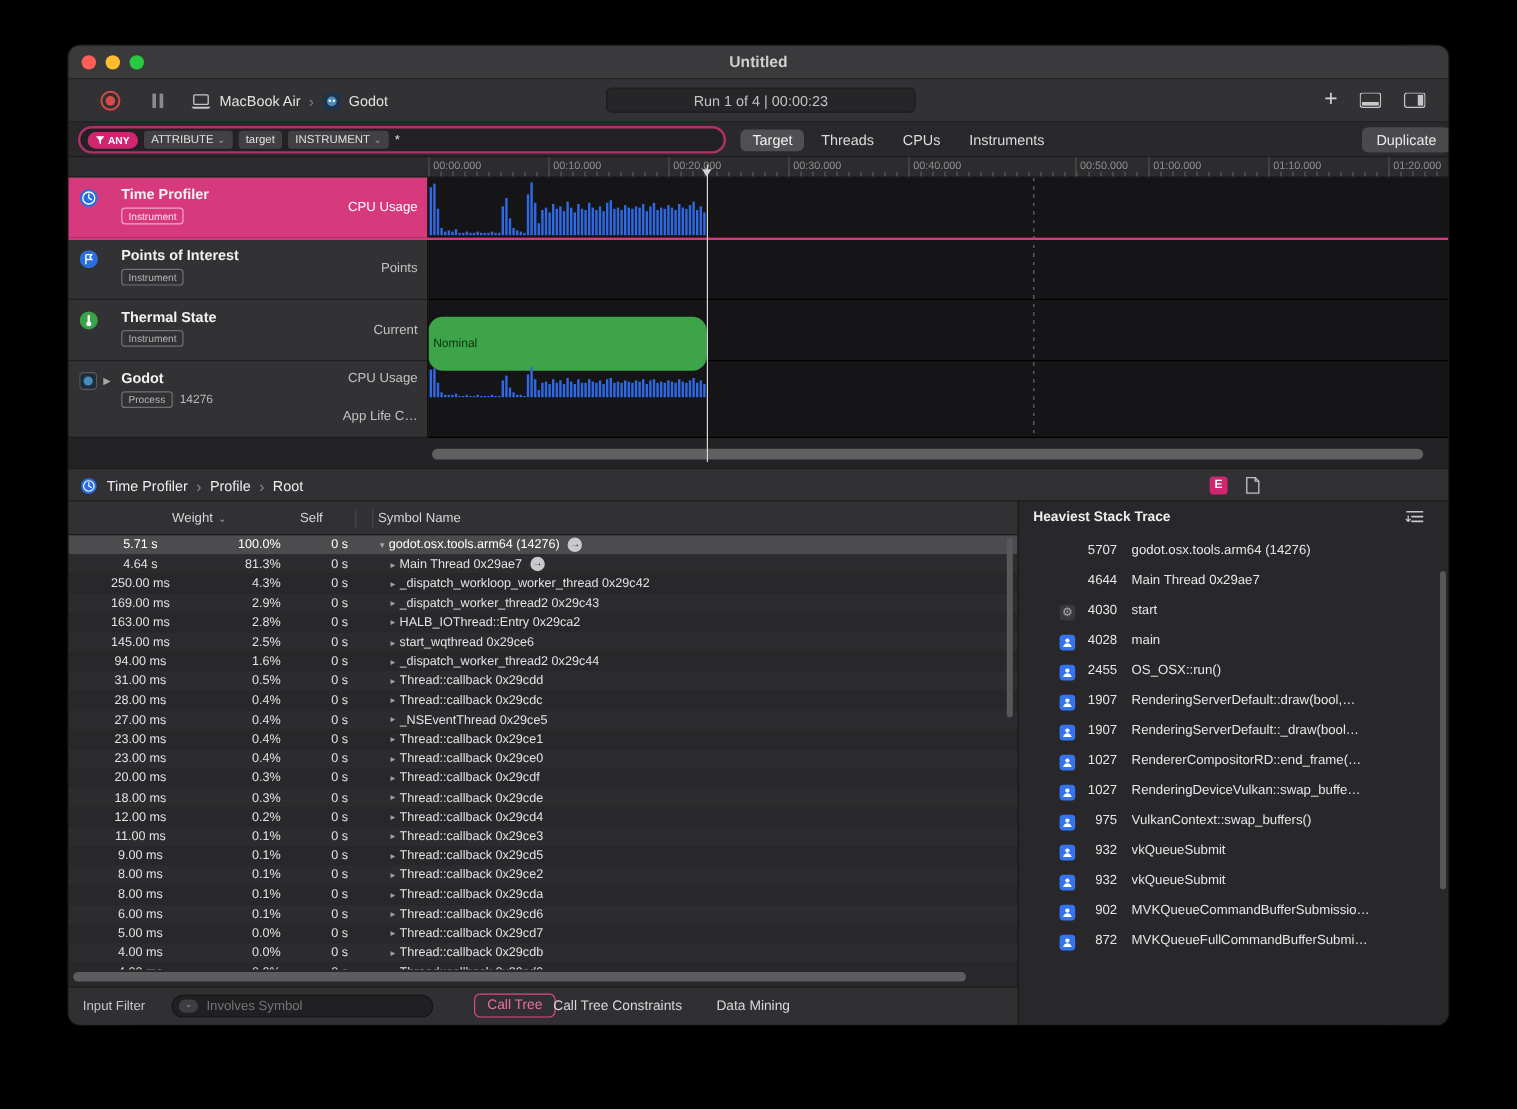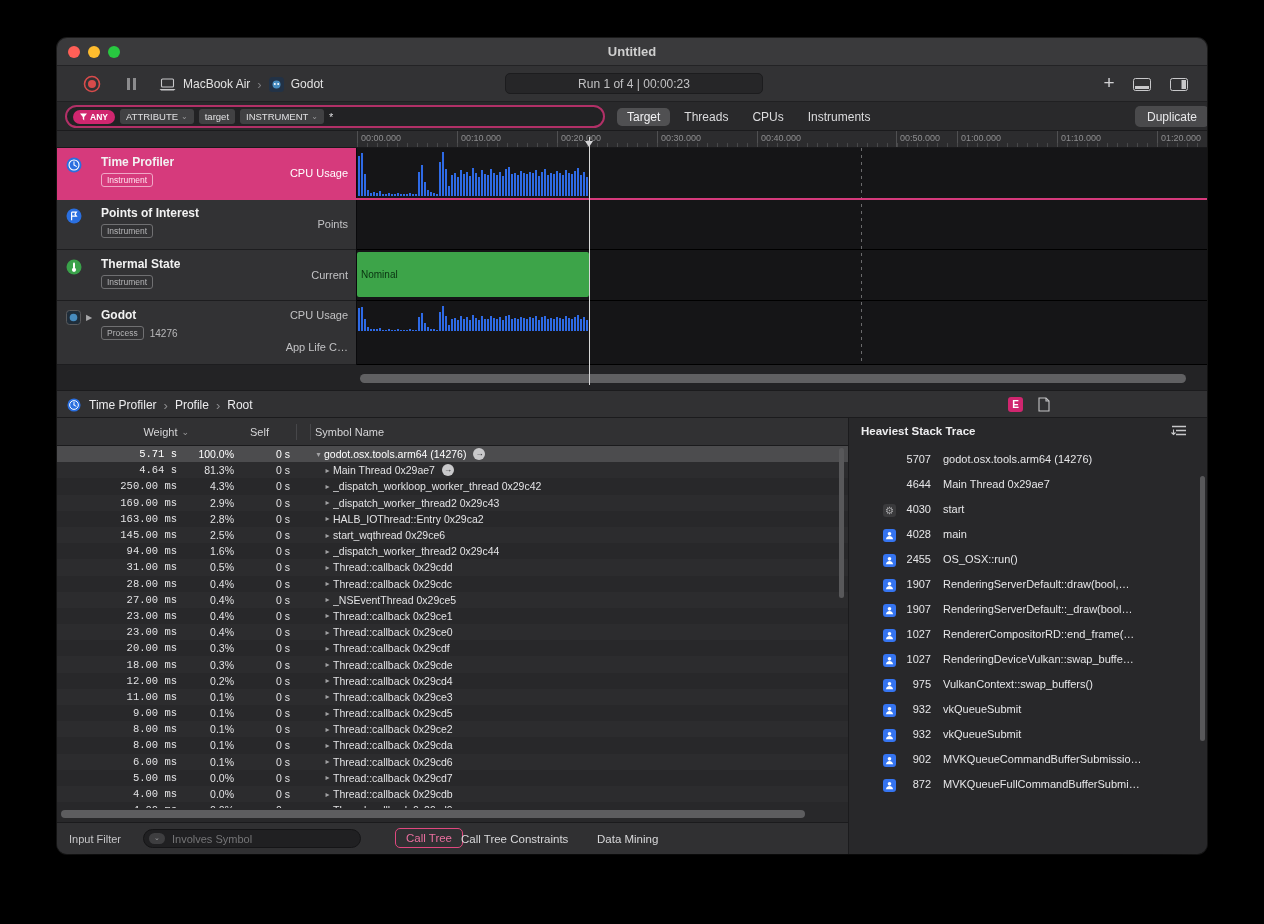--- a/index.html
+++ b/index.html
@@ -70,21 +70,21 @@
   .pid { font-size:10px; color:#b8b8ba; }
   .t-lane { position:absolute; right:8px; font-size:11px; color:#c2c2c4; white-space:nowrap; }
   .track-head.selected .t-lane { color:#ffffff; }
   .track-plot { position:absolute; left:0; width:100%; border-bottom:1px solid #000; }
   .cpu-bars { position:absolute; left:1px; display:flex; align-items:flex-end; }
   .cpu-bars .bar { width:2px; margin-right:1px; background:var(--cpu-blue,#2e6ae6); flex:none; }
   .lane-cpu-big { bottom:2px; height:46px; }
   .lane-cpu-small { top:4px; height:26px; }
   .state-lane { position:absolute; left:0; top:2px; bottom:3px; right:0; }
   .life-lane { position:absolute; left:0; top:36px; height:21px; right:0; }
-  .seg-ph { position:absolute; top:0; height:100%; border-radius:2px; font-size:9px; color:#07230b;
+  .seg-ph { position:absolute; top:12px; height:100%; border-radius:12px; font-size:9px; color:#07230b;
             display:flex; align-items:center; padding:0 4px; overflow:hidden; white-space:nowrap; }
   .seg-ph.state { font-size:10px; color:#0a3311; }
   .playhead { position:absolute; left:532px; top:99px; width:1px; height:248px; background:#d8d8d8; z-index:8; }
   .dashline { position:absolute; left:804px; top:110px; width:1px; height:217px; z-index:4;
               background:repeating-linear-gradient(180deg,#6a6a6c 0 3px, transparent 3px 7px); }
   .pinkline { position:absolute; left:0; top:160px; width:100%; height:2px; background:var(--accent-pink,#d63a7c); z-index:6; }
   .tracks-bottom { position:absolute; left:0; top:327px; width:100%; height:25px; background:#232325; }
   .hthumb { position:absolute; left:303px; top:9px; width:826px; height:9px; border-radius:4.5px; background:#606062; }
 
   
@@ -103,21 +103,21 @@
   .thead { position:absolute; left:0; top:0; width:100%; height:28px; background:#313133; border-bottom:1px solid #1b1b1d; font-size:11px; color:#d6d6d8; }
   .th-w { position:absolute; left:0; top:0; width:132px; height:28px; display:flex; justify-content:flex-end; align-items:center; gap:4px; }
   .th-ch { color:#9a9a9c; font-size:9px; }
   .th-s { position:absolute; left:160px; top:0; width:52px; height:28px; display:flex; justify-content:flex-end; align-items:center; }
   .th-sym { position:absolute; left:258px; top:0; height:28px; display:flex; align-items:center; }
   .vdiv { position:absolute; top:6px; height:16px; width:1px; background:#47474a; }
   .tbody { position:absolute; left:0; top:28px; width:100%; height:362px; overflow:hidden; }
   .ct-row { height:16.2px; display:flex; align-items:center; font-size:10.5px; color:#e2e2e4; background:#28282a; }
   .ct-row.alt { background:#2c2c2e; }
   .ct-row.sel { background:#4c4c4e; color:#fff; }
-  .cw { width:120px; text-align:right; flex:none;font-family:Liberation Mono, monospace; }
+  .cw { width:120px; text-align:center; flex:none; }
   .cp { width:57px; text-align:right; flex:none; }
   .cs { width:56px; text-align:right; flex:none; }
   .csym { margin-left:23px; display:flex; align-items:center; flex:1; min-width:0; }
   .tri { width:11px; text-align:center; color:#a2a2a4; font-size:8px; flex:none; }
   .sym-label { white-space:nowrap; overflow:hidden; }
   .focus-badge { width:12px; height:12px; border-radius:50%; background:#c9c9cb; color:#1d1d1f; font-size:8px;
                  line-height:12px; text-align:center; margin-left:7px; flex:none; }
   .hthumb2 { position:absolute; left:4px; top:392px; width:744px; height:8px; border-radius:4px; background:#5d5d5f; }
   .vthumb { position:absolute; left:782px; top:30px; width:5px; height:150px; border-radius:3px; background:#58585a; }
 

